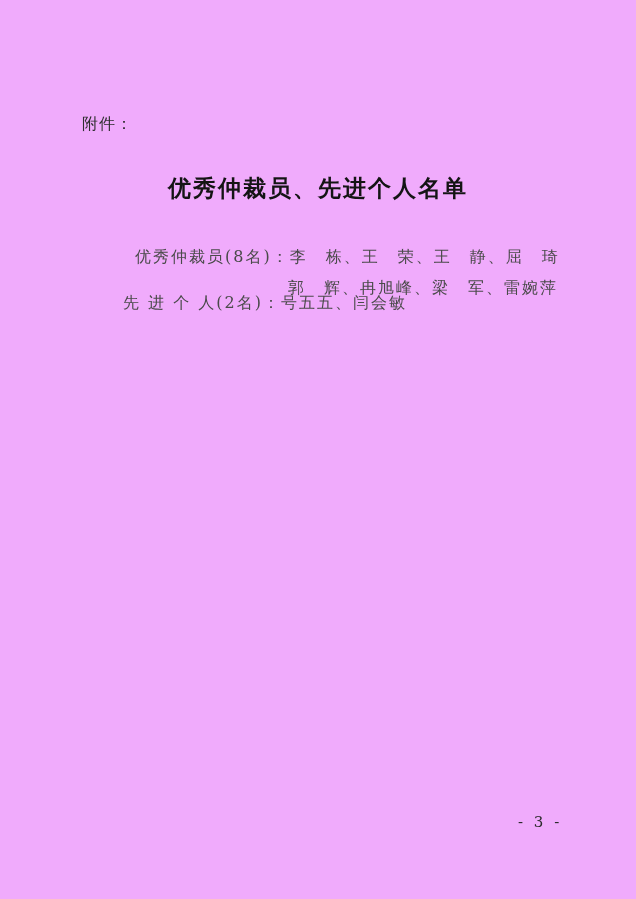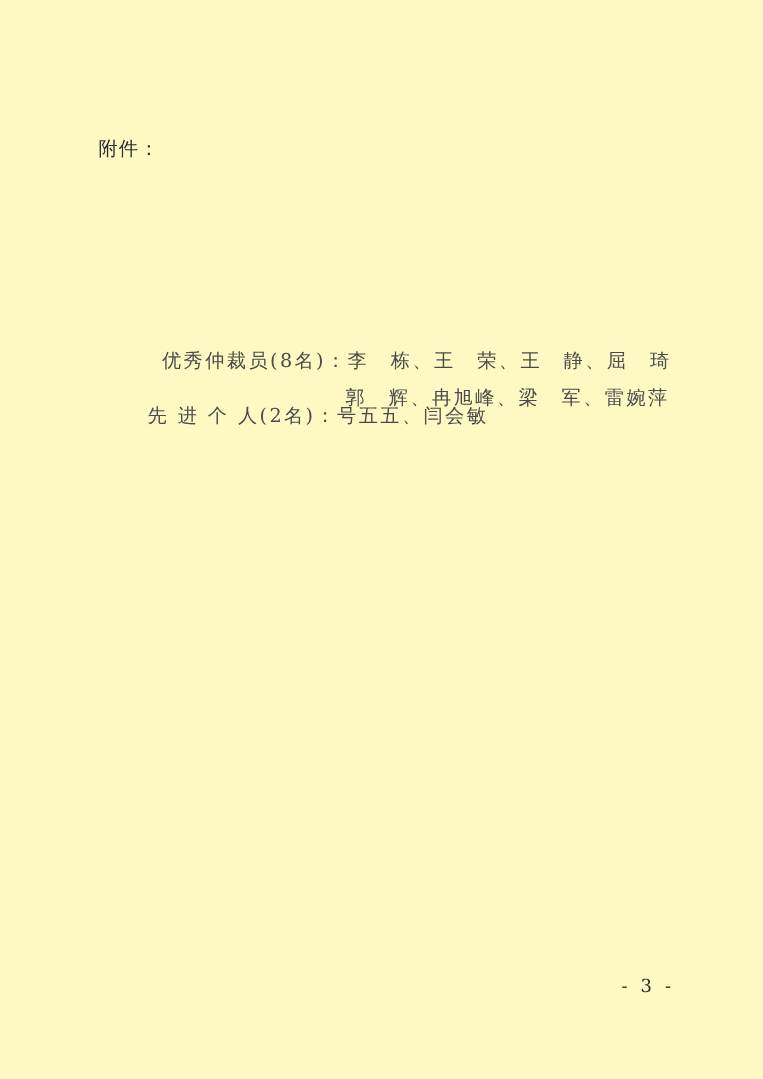--- a/index.html
+++ b/index.html
@@ -4,21 +4,21 @@
 <style>
   html, body {
     margin: 0;
     padding: 0;
     background: #ffffff;
   }
   .page {
     position: relative;
     width: 636px;
     height: 899px;
-    background: #fef9c3;
+    background: #f0abfc;
     font-family: "DejaVu Serif", "Liberation Serif", serif;
     color: #3d3d3d;
     overflow: hidden;
   }
   .attachment-label {
     position: absolute;
     left: 82px;
     top: 114px;
     font-size: 16px;
     letter-spacing: 1px;
@@ -41,21 +41,20 @@
     top: 241px;
     width: 100%;
     font-size: 16px;
     letter-spacing: 2px;
     color: #4a4a4a;
     line-height: 31px;
   }
   .body-line {
     position: absolute;
     white-space: nowrap;
-    margin-top: 44px;
   }
   .line-1 { left: 135px; top: 0px; }
   .line-2 { left: 288px; top: 31px; text-align: right; }
   .line-3 { left: 123px; top: 46px; }
   .label-span { color: #4a4a4a; }
   .names-span { color: #4a4a4a; }
   .page-number {
     position: absolute;
     left: 518px;
     top: 813px;
@@ -64,20 +63,21 @@
     color: #2b2b2b;
   }
 </style>
 </head>
 <body>
 
 <div class="page">
 
   <div class="attachment-label">附件：</div>
 
+  <div class="doc-title">优秀仲裁员、先进个人名单</div>
 
   <div class="body-block">
     <div class="body-line line-1">
       <span class="label-span">优秀仲裁员(8名)：</span><span class="names-span">李　栋、王　荣、王　静、屈　琦</span>
     </div>
     <div class="body-line line-2">
       <span class="names-span">郭　辉、冉旭峰、梁　军、雷婉萍</span>
     </div>
     <div class="body-line line-3">
       <span class="label-span">先 进 个 人(2名)：</span><span class="names-span">号五五、闫会敏</span>

